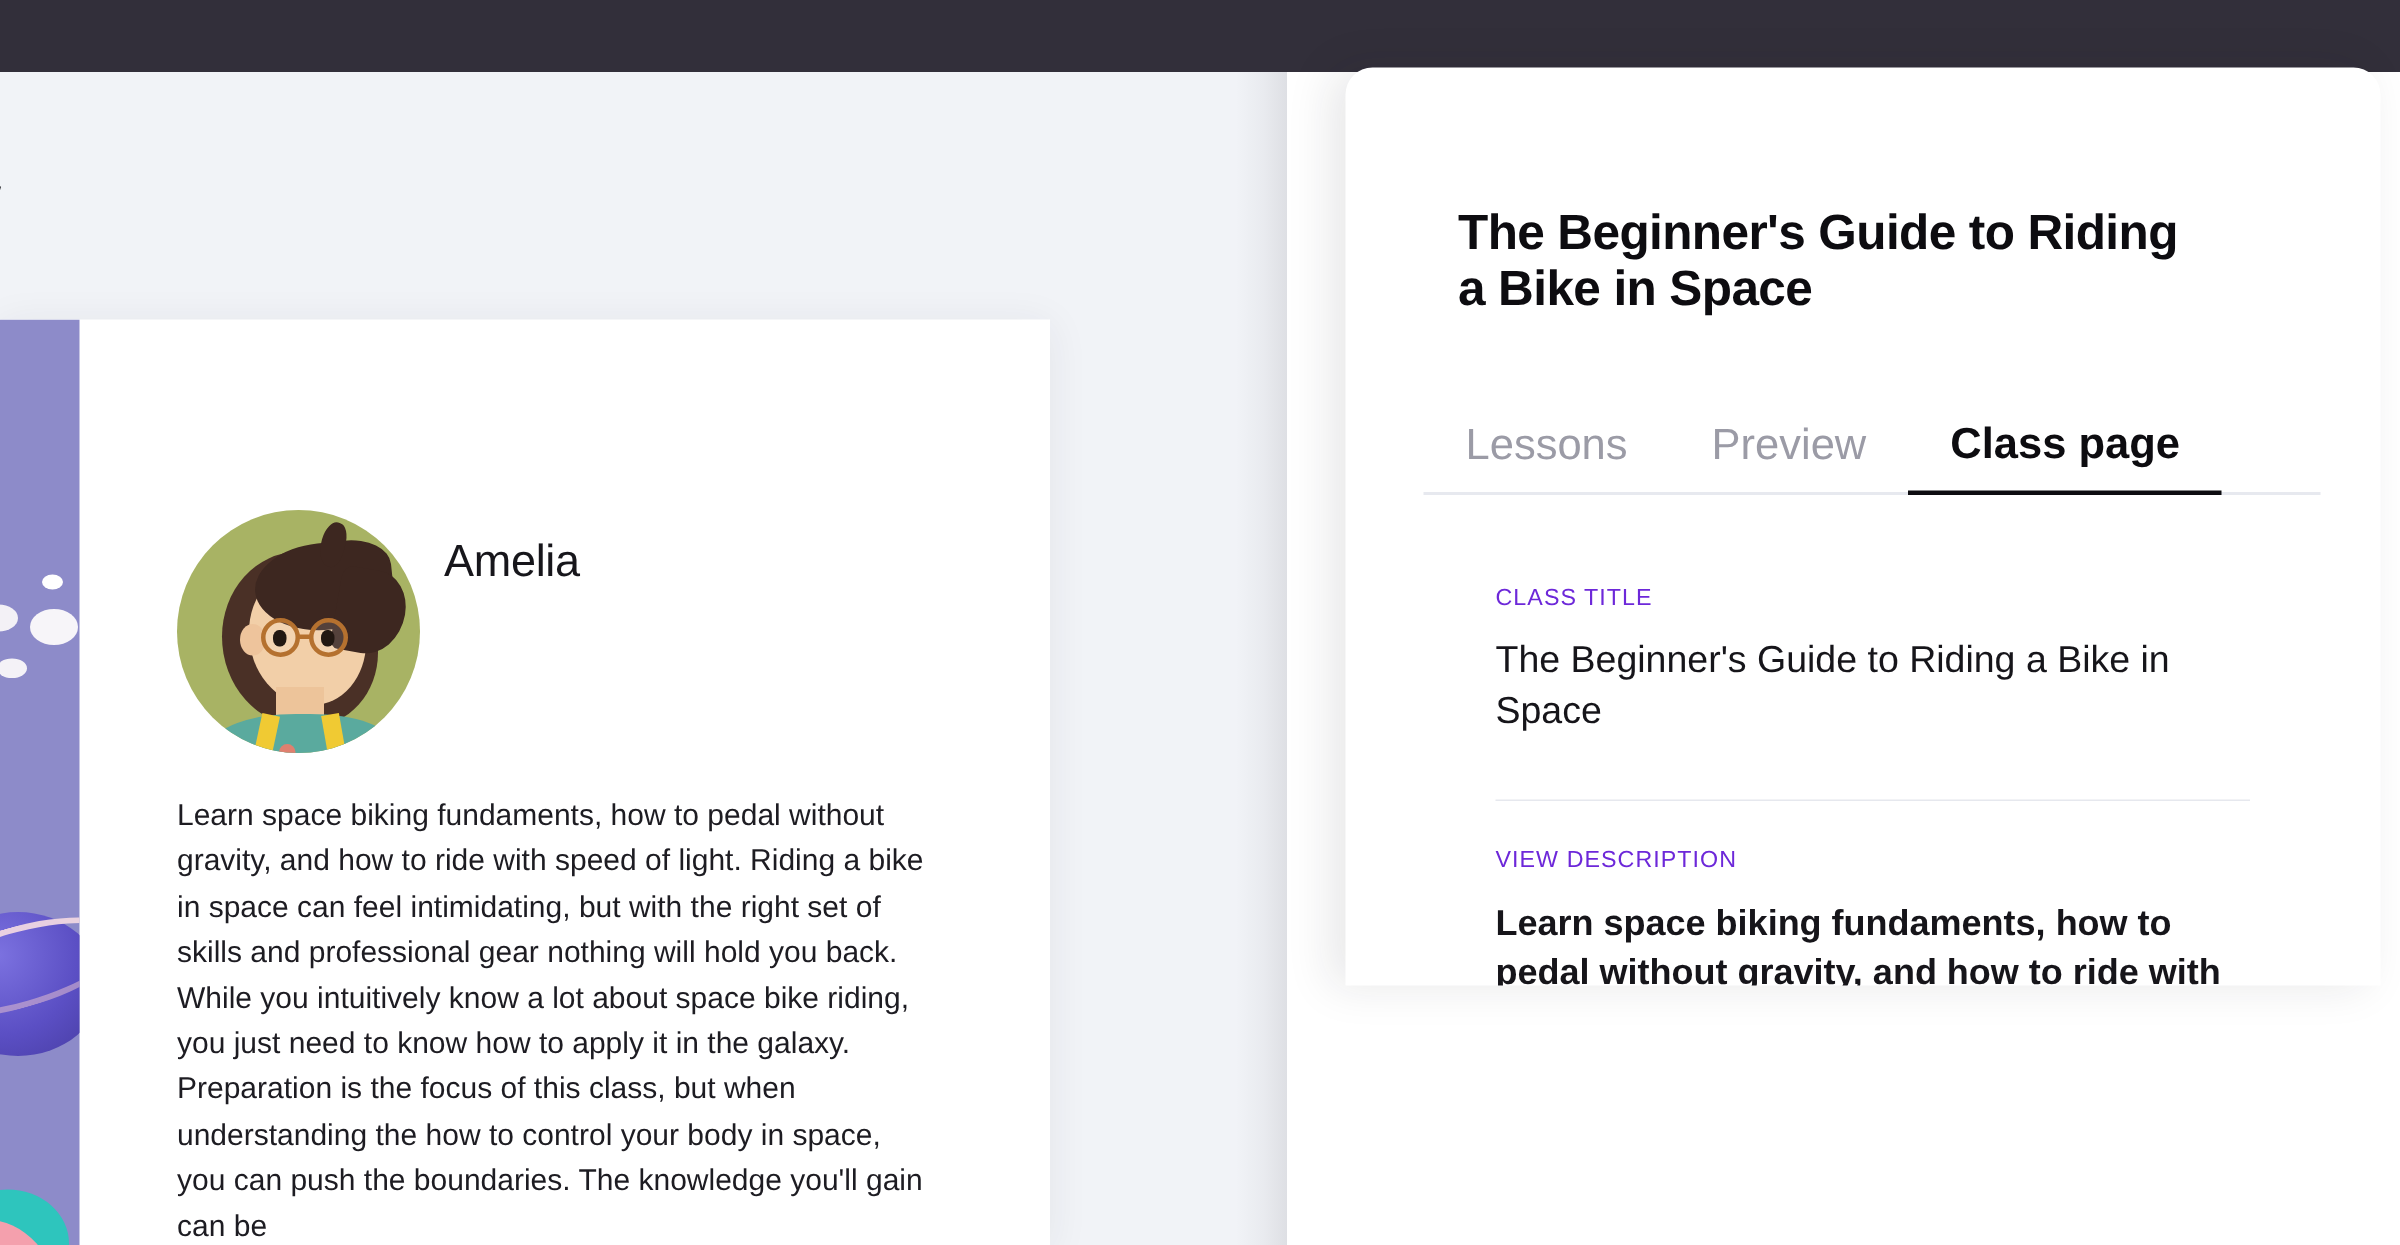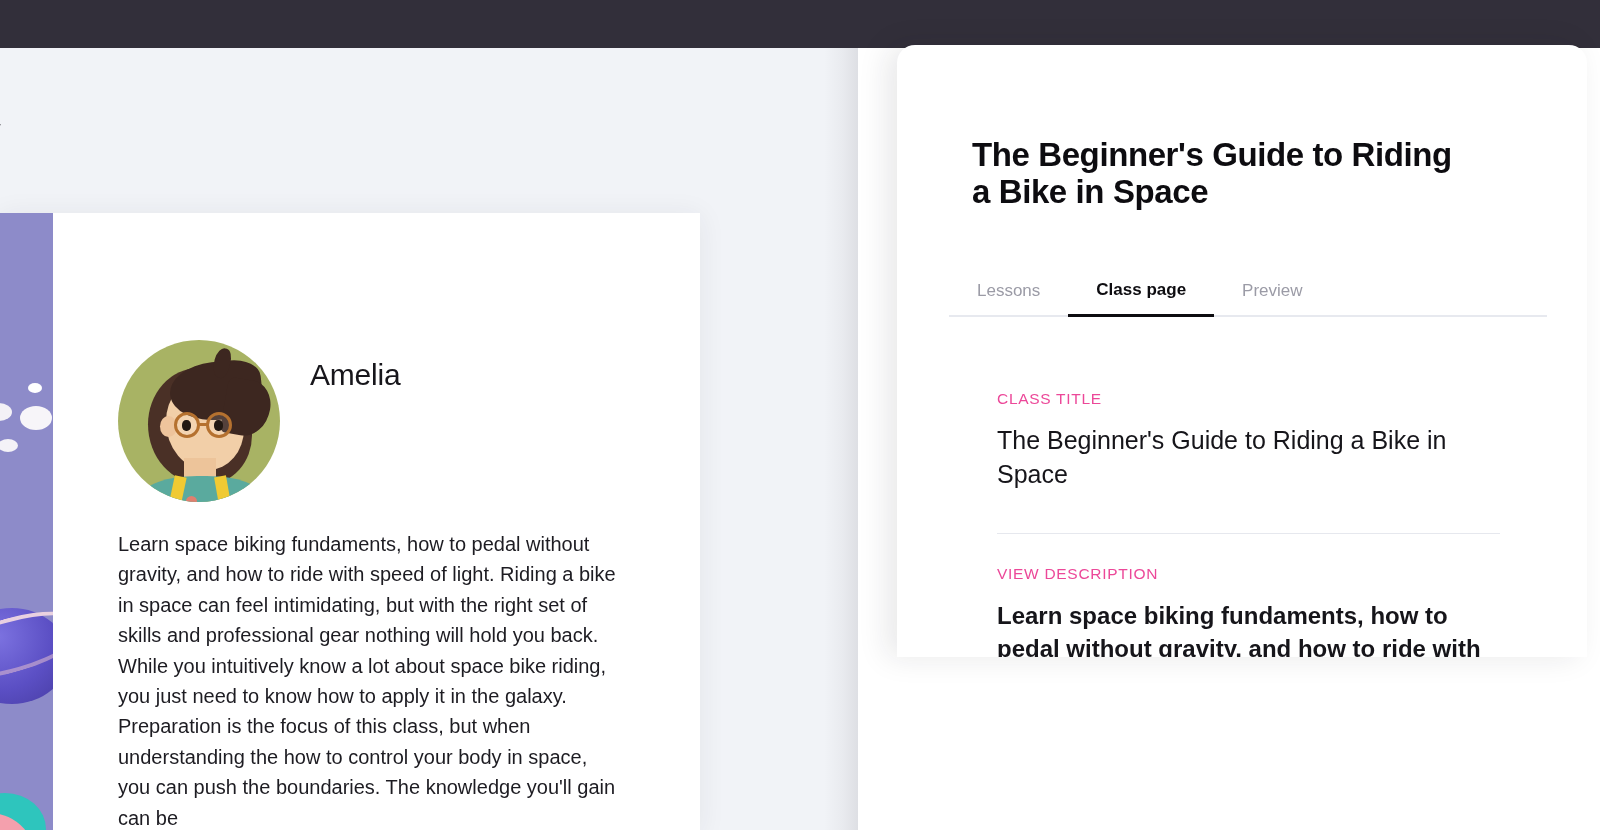--- a/index.html
+++ b/index.html
@@ -87,21 +87,21 @@
   }
   .pink {
     position: absolute; left: -58px; top: 600px;
     width: 96px; height: 106px;
     background: #f4a0ad;
     border-radius: 50%;
   }
 
   .author-row {
     position: absolute; left: 118px; top: 127px;
-    display: flex; align-items: flex-start; gap: 30px;
+    display: flex; align-items: flex-start; gap: 16px;
   }
   .avatar {
     width: 162px; height: 162px; flex: 0 0 162px;
     border-radius: 50%;
     background: #a8b364;
     position: relative;
     overflow: hidden;
   }
   .av-hair-back {
     position: absolute; left: 30px; top: 28px;
@@ -205,40 +205,40 @@
     letter-spacing: -0.4px;
     color: #0d0c10;
   }
   .tabs {
     position: absolute; left: 52px; top: 235px;
     width: 598px;
     display: flex; align-items: flex-end;
     border-bottom: 2px solid #e7e9ef;
   }
   .tab {
-    font-size: 17px;
+    font-size: 29px;
     color: #9b9ba6;
     padding: 0 28px 14px 28px;
     cursor: pointer;
     white-space: nowrap;
   }
   .tab.active {
     color: #0d0c10;
     font-weight: 800;
     border-bottom: 3px solid #0d0c10;
     margin-bottom: -2px;
   }
   .field {
     position: absolute; left: 100px;
     width: 505px;
   }
   .field-label {
     font-size: 15.5px;
     letter-spacing: 0.7px;
-    color: #ec4899;
+    color: #6d28d9;
     margin-bottom: 16px;
   }
   .field-value-title {
     font-size: 25px;
     line-height: 1.35;
     color: #16151a;
   }
   .field-divider {
     position: absolute; left: 100px; top: 488px;
     width: 503px; height: 1px;
@@ -305,22 +305,22 @@
 
     <div class="leftpage-edge"></div>
   </div>
 
   <div class="rightpanel">
 
     <div class="rp-title">The Beginner's Guide to Riding a Bike in Space</div>
 
     <div class="tabs">
       <div class="tab">Lessons</div>
+      <div class="tab">Preview</div>
       <div class="tab active">Class page</div>
-      <div class="tab">Preview</div>
     </div>
 
     <div class="field" style="top:345px;">
       <div class="field-label">CLASS TITLE</div>
       <div class="field-value-title">The Beginner's Guide to Riding a Bike in Space</div>
     </div>
 
     <div class="field-divider"></div>
 
     <div class="field" style="top:520px;">

